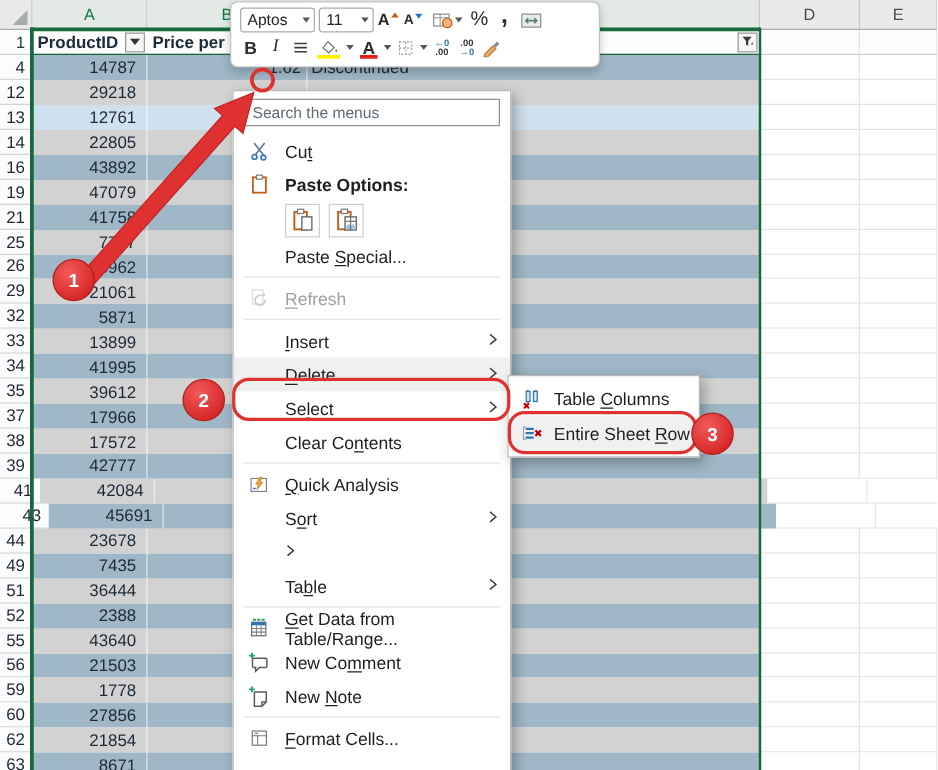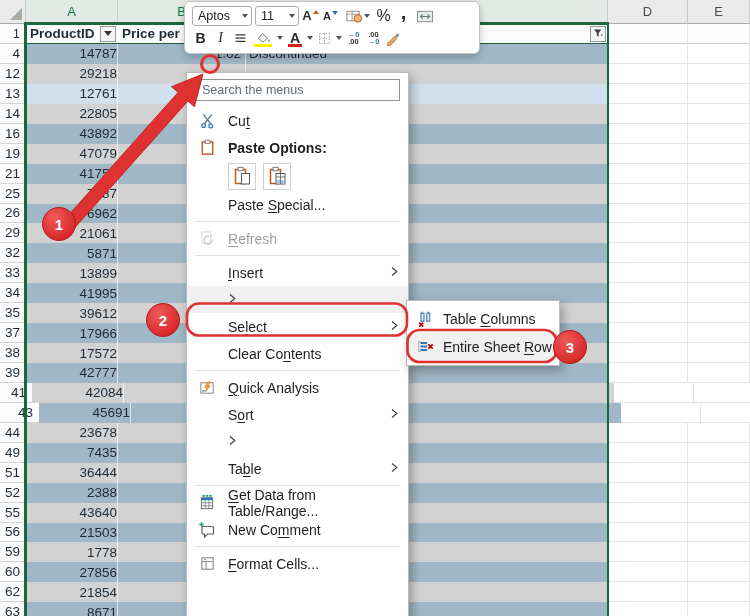--- a/index.html
+++ b/index.html
@@ -24,21 +24,21 @@
   .hdr-row .scell{height:20px;background:#FDFDFD;border-bottom:1px solid #CFCFCF;}
   .hdr-txt{font-weight:bold;font-size:13.5px;color:#1C2B3A;padding-left:4px;}
   .filter-btn{box-sizing:border-box;width:16px;height:16px;margin-left:auto;margin-right:2px;
        background:#F6F6F6;border:1px solid #9B9B9B;display:flex;align-items:center;justify-content:center;}
   .fb-arrow{width:0;height:0;border-left:4px solid transparent;border-right:4px solid transparent;
        border-top:5px solid #333;}
   .data-row .scell{height:100%;font-size:13.5px;color:#1D2A36;}
   .band-blue{background:#9FB7C6;}
   .band-gray{background:#D2D2D2;}
   .band-active{background:#CFE0EE;}
-  .colA{justify-content:flex-end;border-right:1px solid rgba(255,255,255,.65);}
+  .colA{justify-content:flex-end;padding-right:8px;border-right:1px solid rgba(255,255,255,.65);}
   .colB{justify-content:flex-end;padding-right:4px;border-right:1px solid rgba(255,255,255,.65);}
   .colC{padding-left:3px;}
   .colDE{background:#fff;border-right:1px solid #E4E4E4;border-bottom:1px solid #E4E4E4;}
   .greenline{position:absolute;background:#17693D;z-index:2;}
   
   #minibar{position:absolute;left:184px;top:1px;width:280px;z-index:5;background:#fff;
       border:1px solid #C3C3C3;border-radius:6px;box-shadow:0 3px 8px rgba(0,0,0,.22);
       padding:3px 7px 4px;}
   .mb-row{display:flex;align-items:center;height:22px;gap:3px;}
   .combo{box-sizing:border-box;border:1px solid #ACACAC;border-radius:3px;height:20px;
@@ -506,20 +506,21 @@
         <div class="msep"></div>
         <div class="mi">
           <div class="ic"></div>
           <span class="lbl"><span class="ak">I</span>nsert</span>
           <span class="sub"><svg width="8" height="13" viewBox="0 0 10 14">
               <path d="M2.5 2l6 5-6 5" fill="none" stroke="#3B3B3B" stroke-width="1.4"></path>
             </svg></span>
         </div>
         <div class="mi mi-hl">
           <div class="ic"></div>
+          <span class="lbl"><span class="ak">D</span>elete</span>
           <span class="sub"><svg width="8" height="13" viewBox="0 0 10 14">
               <path d="M2.5 2l6 5-6 5" fill="none" stroke="#3B3B3B" stroke-width="1.4"></path>
             </svg></span>
         </div>
         <div class="mi">
           <div class="ic"></div>
           <span class="lbl">Se<span class="ak">l</span>ect</span>
           <span class="sub"><svg width="8" height="13" viewBox="0 0 10 14">
               <path d="M2.5 2l6 5-6 5" fill="none" stroke="#3B3B3B" stroke-width="1.4"></path>
             </svg></span>
@@ -572,20 +573,30 @@
           <span class="lbl"><span class="ak">G</span>et Data from Table/Range...</span>
         </div>
         <div class="mi">
           <div class="ic">
             <svg width="18" height="18" viewBox="0 0 18 18">
               <path d="M3.5 1.2v4.6M1.2 3.5h4.6" stroke="#21A366" stroke-width="1.5"></path>
               <path d="M5 5.5h9.5a1 1 0 0 1 1 1v5.5a1 1 0 0 1-1 1H9.5l-3 3v-3H5a1 1 0 0 1-1-1V6.5a1 1 0 0 1 1-1z" fill="#fff" stroke="#5A5A5A" stroke-width="1.2"></path>
             </svg>
           </div>
           <span class="lbl">New Co<span class="ak">m</span>ment</span>
+        </div>
+        <div class="mi">
+          <div class="ic">
+            <svg width="18" height="18" viewBox="0 0 18 18">
+              <path d="M3.5 1.2v4.6M1.2 3.5h4.6" stroke="#21A366" stroke-width="1.5"></path>
+              <path d="M5.5 5.5h9.5v8l-3.5 3.5h-6z" fill="#fff" stroke="#5A5A5A" stroke-width="1.2"></path>
+              <path d="M15 13.5h-3.5V17" fill="none" stroke="#5A5A5A" stroke-width="1.1"></path>
+            </svg>
+          </div>
+          <span class="lbl">New <span class="ak">N</span>ote</span>
         </div>
         <div class="msep"></div>
         <div class="mi">
           <div class="ic">
             <svg width="17" height="17" viewBox="0 0 18 18">
               <rect x="3" y="3" width="12" height="12" fill="#fff" stroke="#777"></rect>
               <path d="M3 7h12M7.5 7v8M5 5h3" stroke="#777" stroke-width="0.9"></path>
             </svg>
           </div>
           <span class="lbl"><span class="ak">F</span>ormat Cells...</span>

